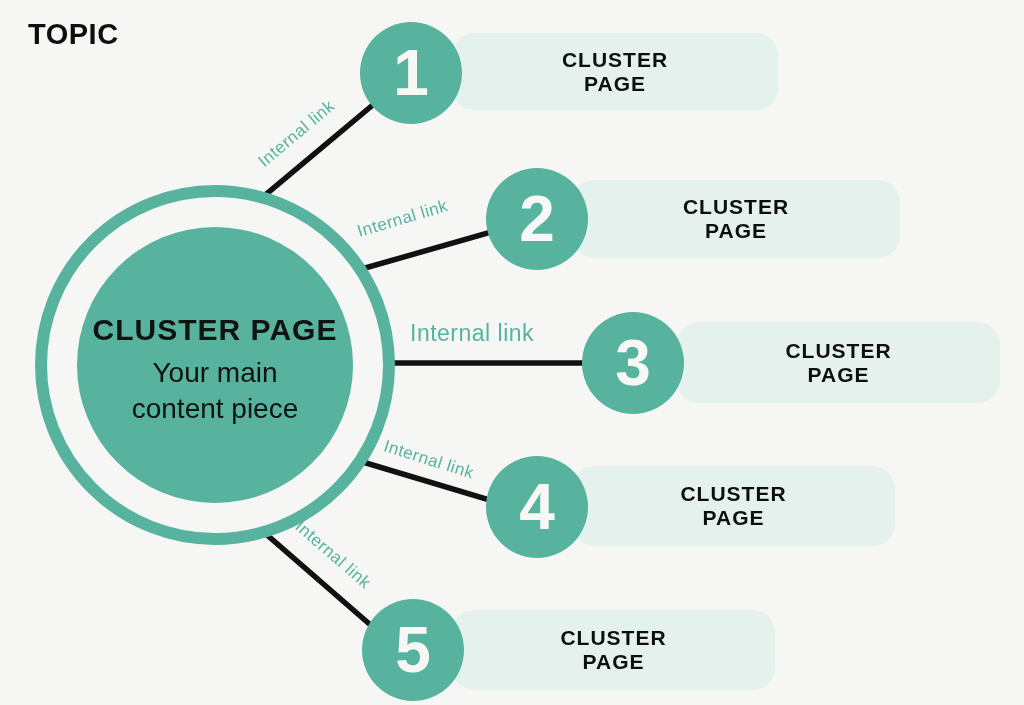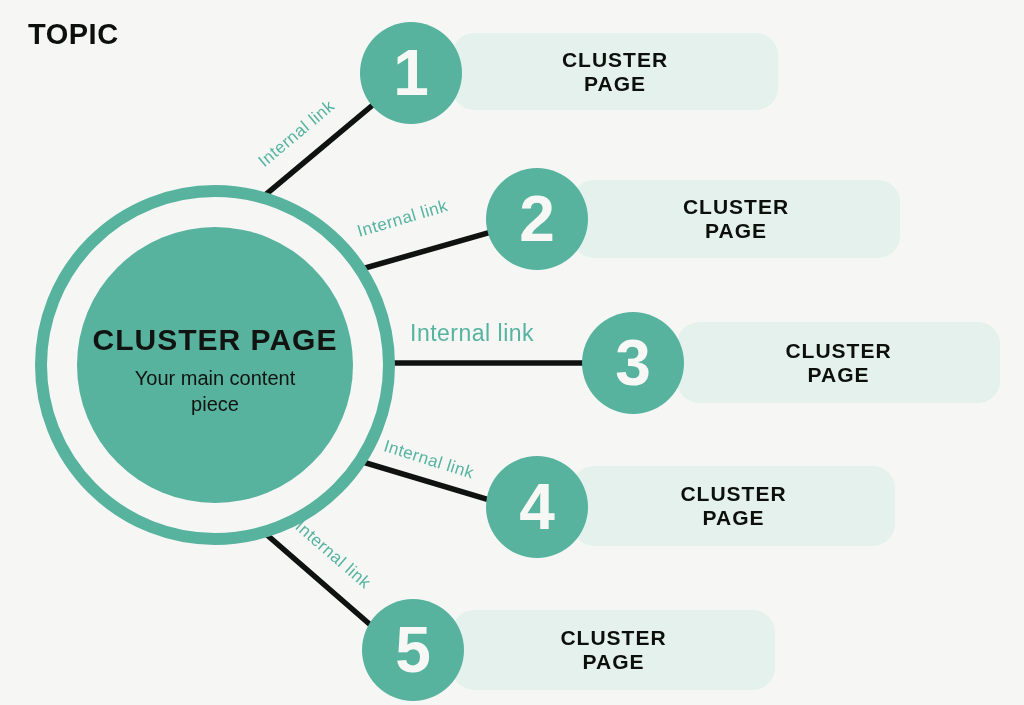--- a/index.html
+++ b/index.html
@@ -64,21 +64,21 @@
   .pillar-inner{
     position:absolute;left:77px;top:227px;width:276px;height:276px;
     border-radius:50%;background:#57b29e;z-index:4;
     display:flex;flex-direction:column;align-items:center;justify-content:center;
     text-align:center;padding-top:10px;box-sizing:border-box;
   }
   .pillar-heading{
     font-size:30px;font-weight:bold;letter-spacing:1px;color:#101310;margin:0;
   }
   .pillar-sub{
-    font-size:20px;color:#101310;max-width:190px;line-height:1.3;margin-top:8px;
+    font-size:28px;color:#101310;max-width:190px;line-height:1.3;margin-top:8px;
   }
 </style>
 </head>
 <body>
 
 <h1 class="main-title">
   <span>TOPIC</span>
 </h1>
 
 <div class="box box1">

